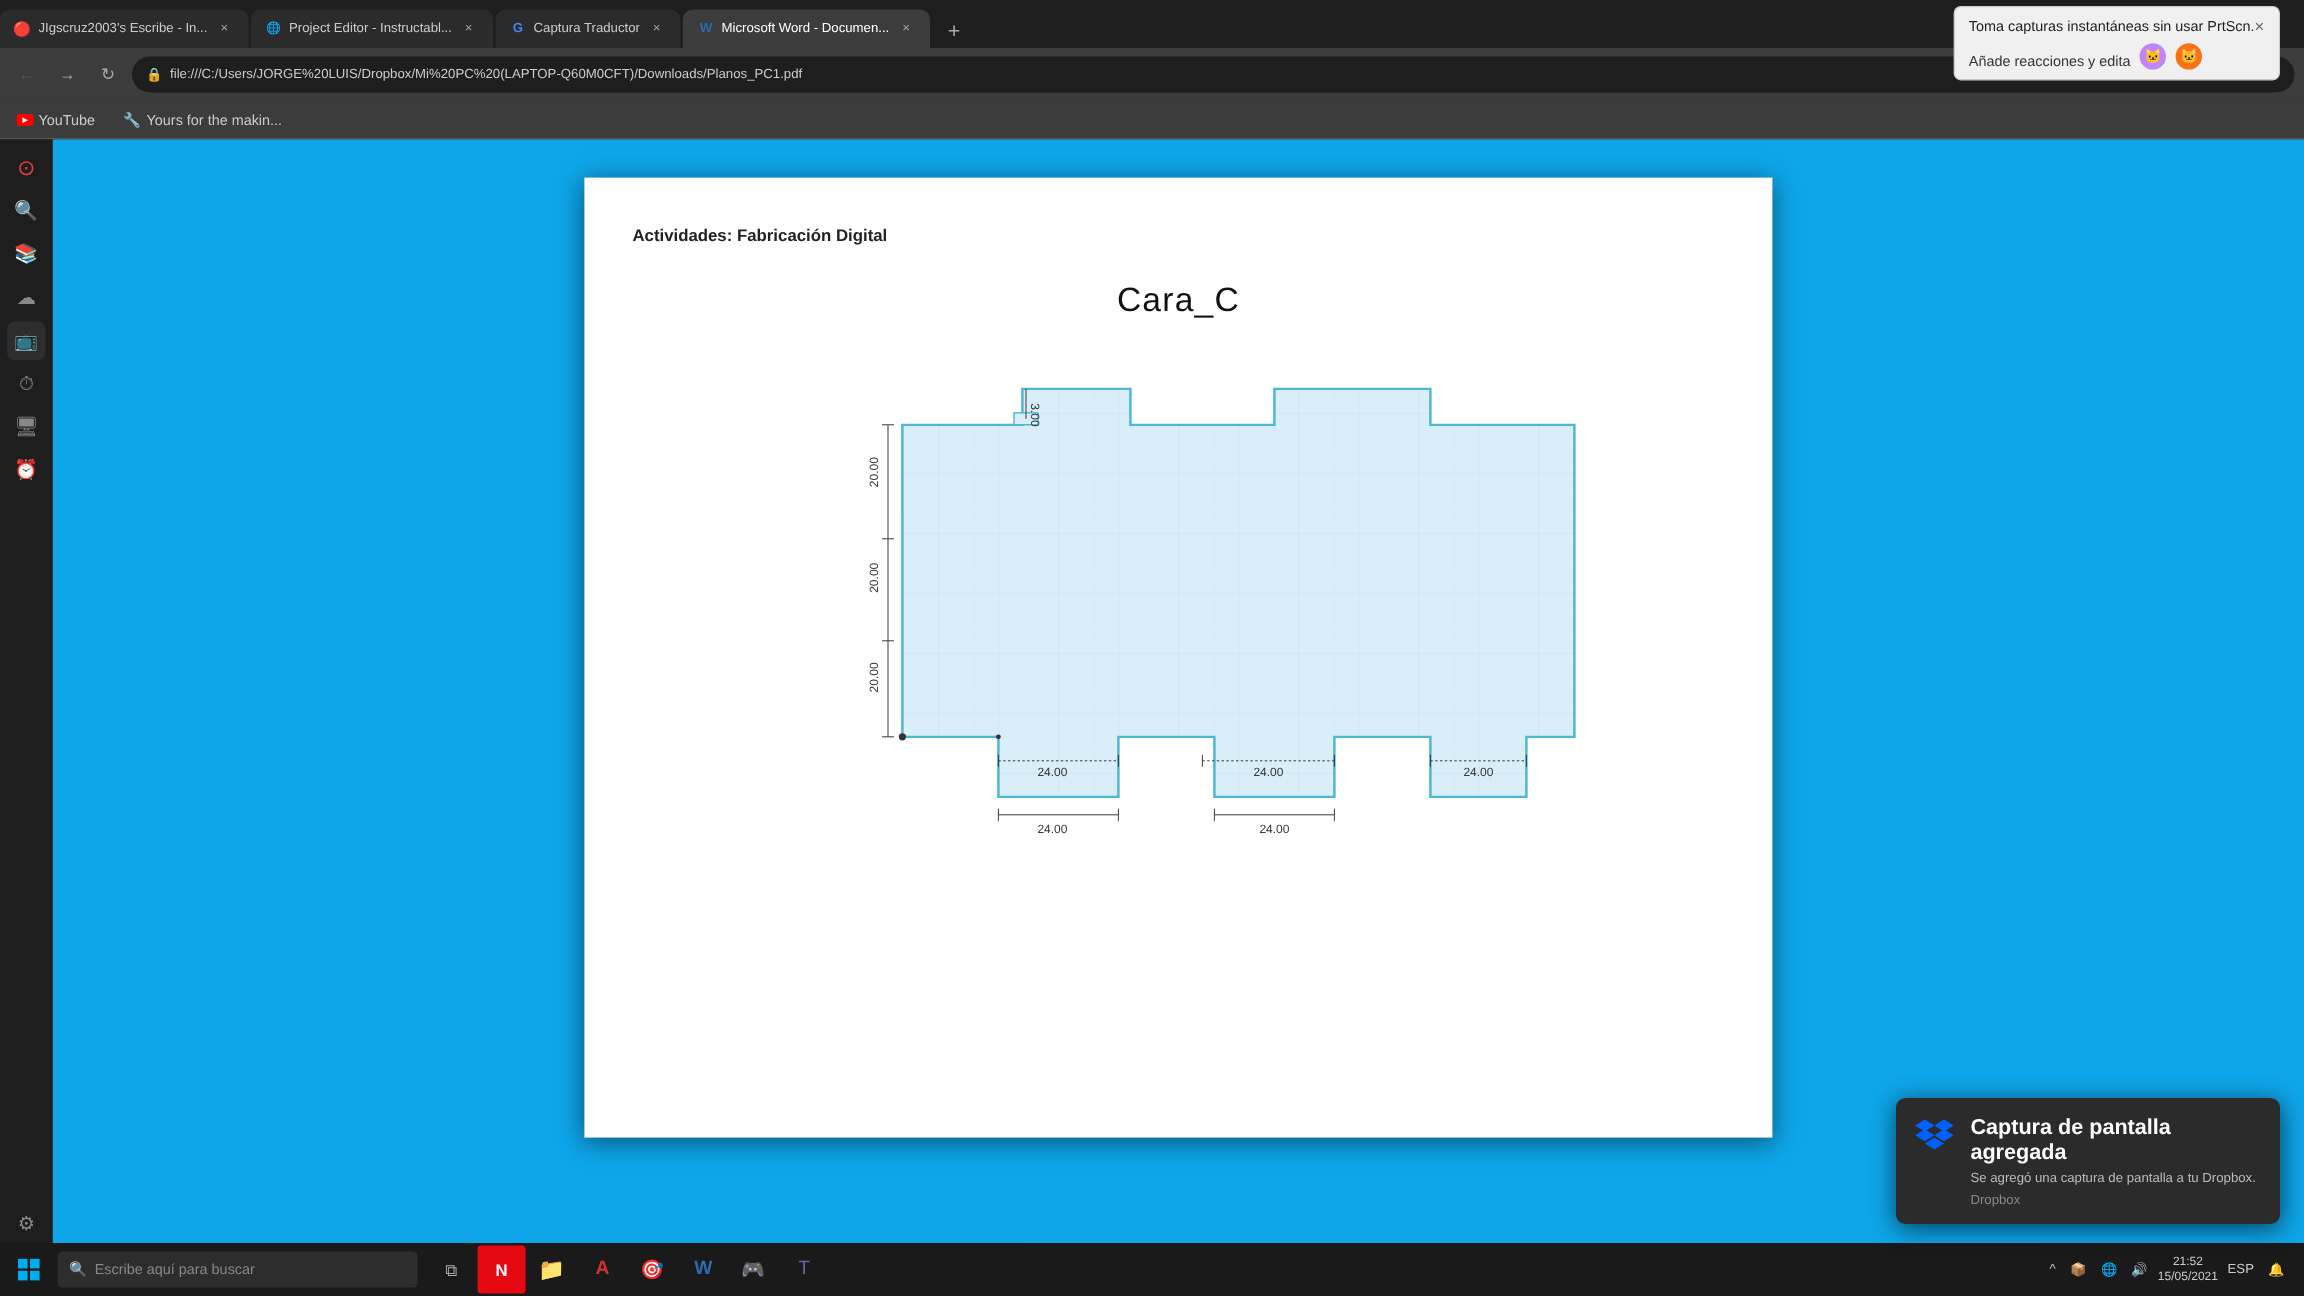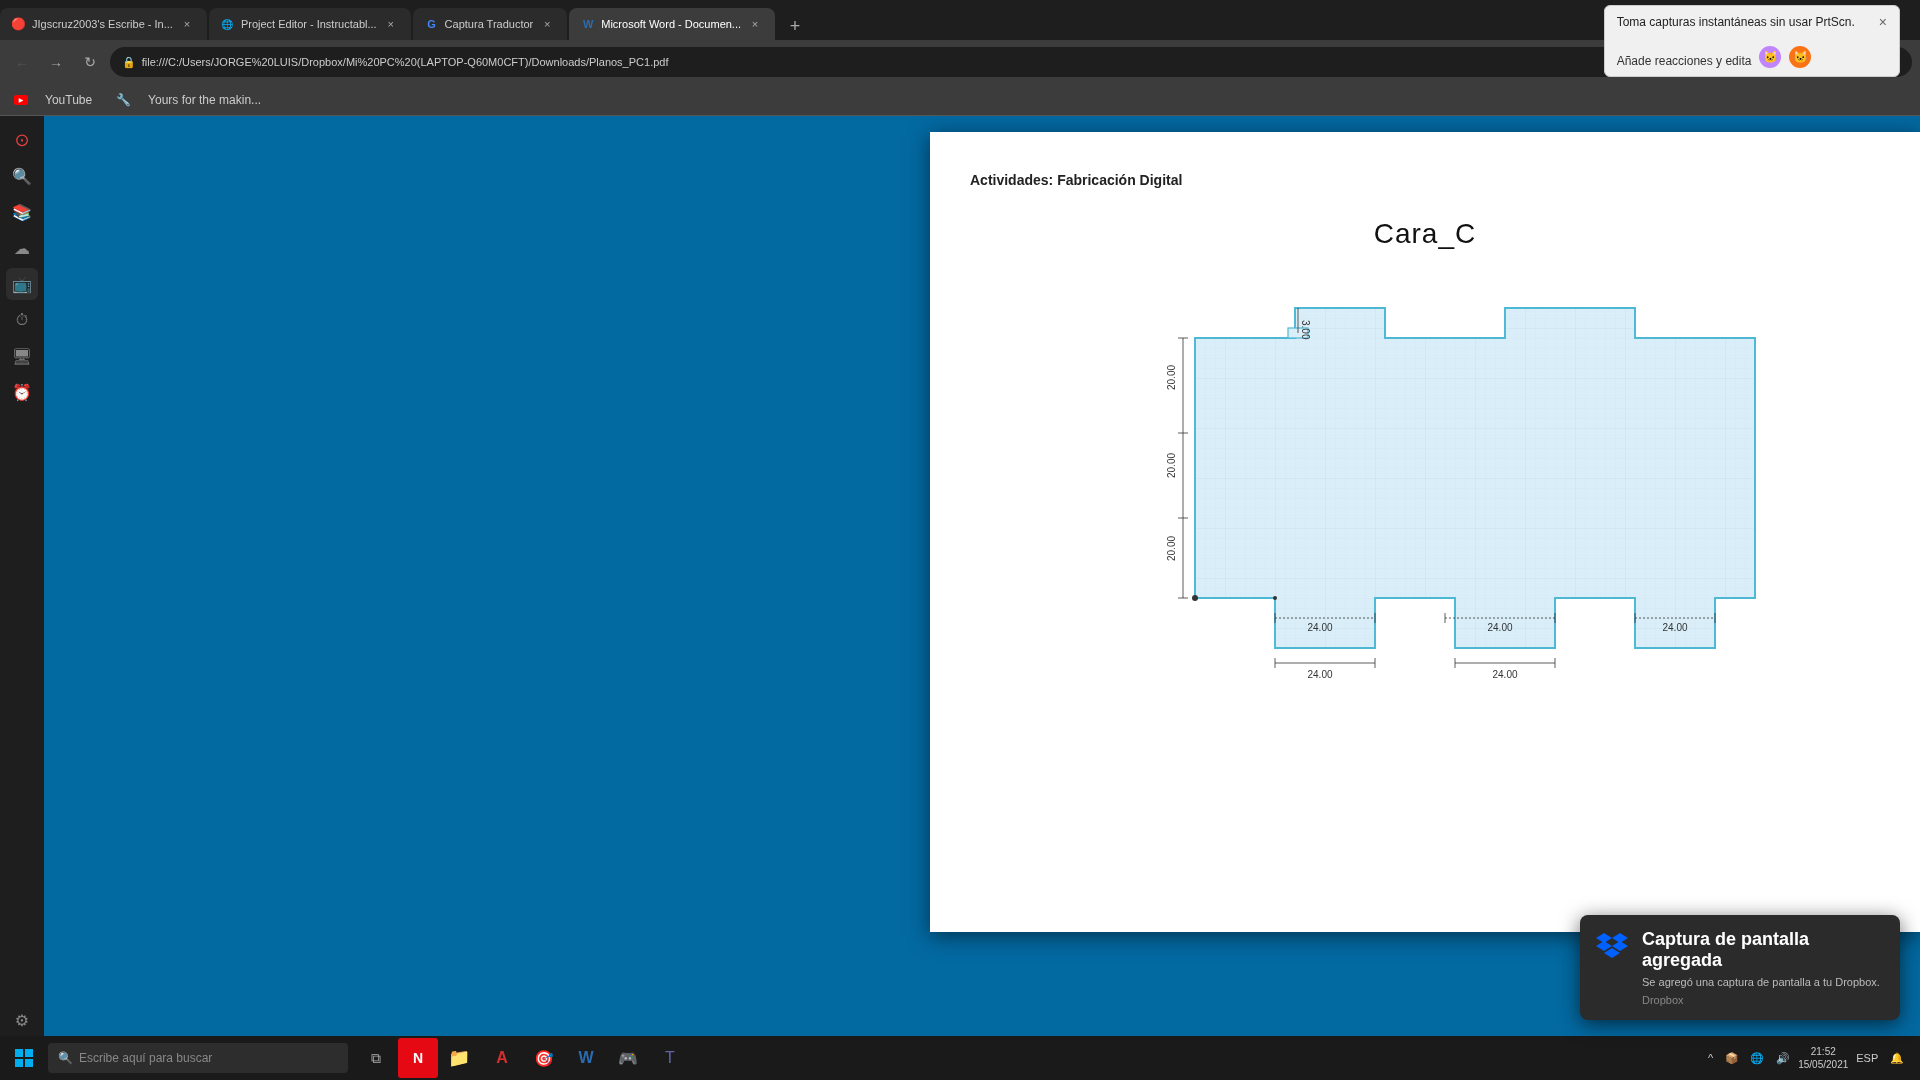--- a/index.html
+++ b/index.html
@@ -19,33 +19,33 @@
 
     
     .browser-toolbar { height: 44px; background: #3c3c3c; display: flex; align-items: center; padding: 0 8px; gap: 6px; }
     .nav-btn { width: 28px; height: 28px; border-radius: 50%; background: none; border: none; color: #aaa; display: flex; align-items: center; justify-content: center; cursor: pointer; font-size: 14px; }
     .nav-btn.disabled { color: #555; cursor: default; }
     .address-bar { flex: 1; height: 30px; background: #1e1e1e; border-radius: 15px; display: flex; align-items: center; padding: 0 12px; color: #ccc; font-size: 12px; }
     .address-bar-icon { margin-right: 6px; color: #aaa; font-size: 11px; }
 
     
     .bookmarks-bar { height: 32px; background: #3c3c3c; display: flex; align-items: center; padding: 0 8px; gap: 12px; border-bottom: 1px solid #555; }
-    .bookmark-item { display: flex; align-items: center; gap: 17px; color: #ccc; font-size: 12px; cursor: pointer; padding: 2px 6px; border-radius: 4px; }
+    .bookmark-item { display: flex; align-items: center; gap: 4px; color: #ccc; font-size: 12px; cursor: pointer; padding: 2px 6px; border-radius: 4px; }
     .yt-icon { width: 14px; height: 10px; background: #ff0000; border-radius: 2px; display: flex; align-items: center; justify-content: center; }
     .yt-icon::after { content: '▶'; color: white; font-size: 6px; }
 
     
     .main-content { display: flex; flex: 1; overflow: hidden; }
     .left-sidebar { width: 44px; background: #1e1e1e; display: flex; flex-direction: column; align-items: center; padding: 8px 0; gap: 4px; }
     .sidebar-icon { width: 32px; height: 32px; display: flex; align-items: center; justify-content: center; border-radius: 6px; color: #888; font-size: 16px; cursor: pointer; }
     .sidebar-icon.active { color: #e53e3e; }
     .sidebar-spacer { flex: 1; }
 
     
-    .pdf-area { flex: 1; background: #0369a1; display: flex; justify-content: flex-end; align-items: flex-start; overflow: auto; padding: 16px 0; }
+    .pdf-area { flex: 1; background: #0ea5e9; display: flex; justify-content: center; align-items: flex-start; overflow: auto; padding: 32px 0; }
     .pdf-page { width: 990px; min-height: 800px; background: #fff; box-shadow: 0 4px 20px rgba(0,0,0,0.5); padding: 40px; position: relative; }
     .pdf-header { font-size: 14px; font-weight: bold; color: #222; margin-bottom: 30px; }
     .pdf-title { text-align: center; font-size: 28px; font-weight: normal; color: #111; margin-bottom: 28px; letter-spacing: 1px; }
 
     
     .drawing-container { display: flex; justify-content: center; }
 
     
     .taskbar { height: 44px; background: #1a1a1a; display: flex; align-items: center; padding: 0 4px; position: fixed; bottom: 0; left: 0; right: 0; z-index: 100; }
     .taskbar-start { width: 40px; height: 40px; display: flex; align-items: center; justify-content: center; cursor: pointer; }
@@ -60,21 +60,21 @@
     
     .notification-popup { position: fixed; bottom: 60px; right: 20px; width: 320px; background: #2b2b2b; border-radius: 8px; padding: 14px; display: flex; align-items: flex-start; gap: 12px; box-shadow: 0 4px 20px rgba(0,0,0,0.6); z-index: 200; }
     .dropbox-icon-wrap { width: 36px; height: 36px; flex-shrink: 0; display: flex; align-items: center; justify-content: center; }
     .notification-text { flex: 1; }
     .notification-title { font-size: 18px; font-weight: bold; color: #fff; margin-bottom: 4px; }
     .notification-body { font-size: 11px; color: #bbb; line-height: 1.4; }
     .notification-source { font-size: 11px; color: #888; margin-top: 4px; }
 
     
     .browser-notif { position: fixed; top: 5px; right: 20px; background: #f0f0f0; border: 1px solid #ccc; border-radius: 6px; padding: 8px 12px; font-size: 12px; color: #333; max-width: 300px; z-index: 300; }
-    .browser-notif-row1 { display: flex; align-items: center; justify-content: space-between; gap: 24px; margin-bottom: 16px; }
+    .browser-notif-row1 { display: flex; align-items: center; justify-content: space-between; gap: 0; margin-bottom: 6px; }
     .browser-notif-text { font-size: 12px; color: #222; }
     .browser-notif-close { cursor: pointer; color: #666; font-size: 14px; }
     .browser-notif-row2 { display: flex; align-items: flex-end; gap: 8px; font-size: 12px; color: #333; }
     .notif-avatar { width: 22px; height: 22px; border-radius: 50%; background: #c084fc; display: flex; align-items: center; justify-content: center; font-size: 12px; }
     .notif-avatar2 { width: 22px; height: 22px; border-radius: 50%; background: #f97316; display: flex; align-items: center; justify-content: center; font-size: 12px; }
   </style>
 </head>
 <body>
 
 <div class="browser-window">

